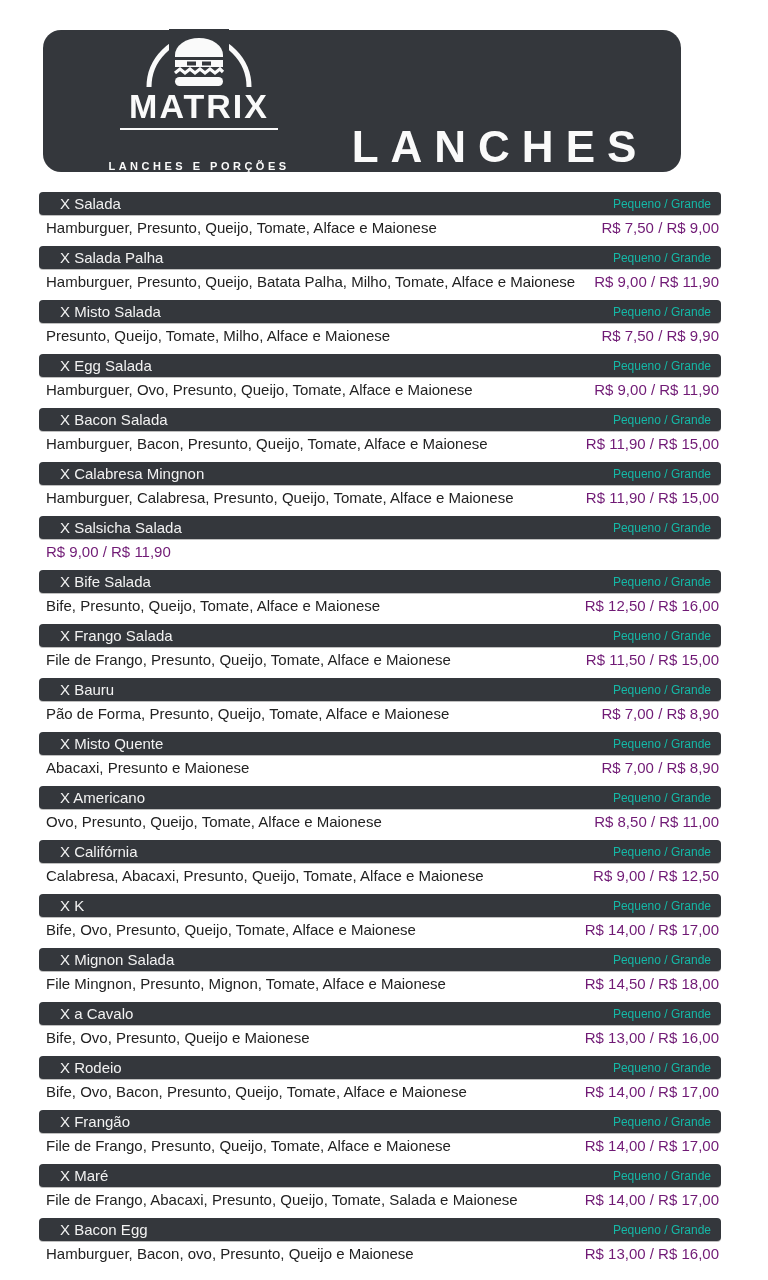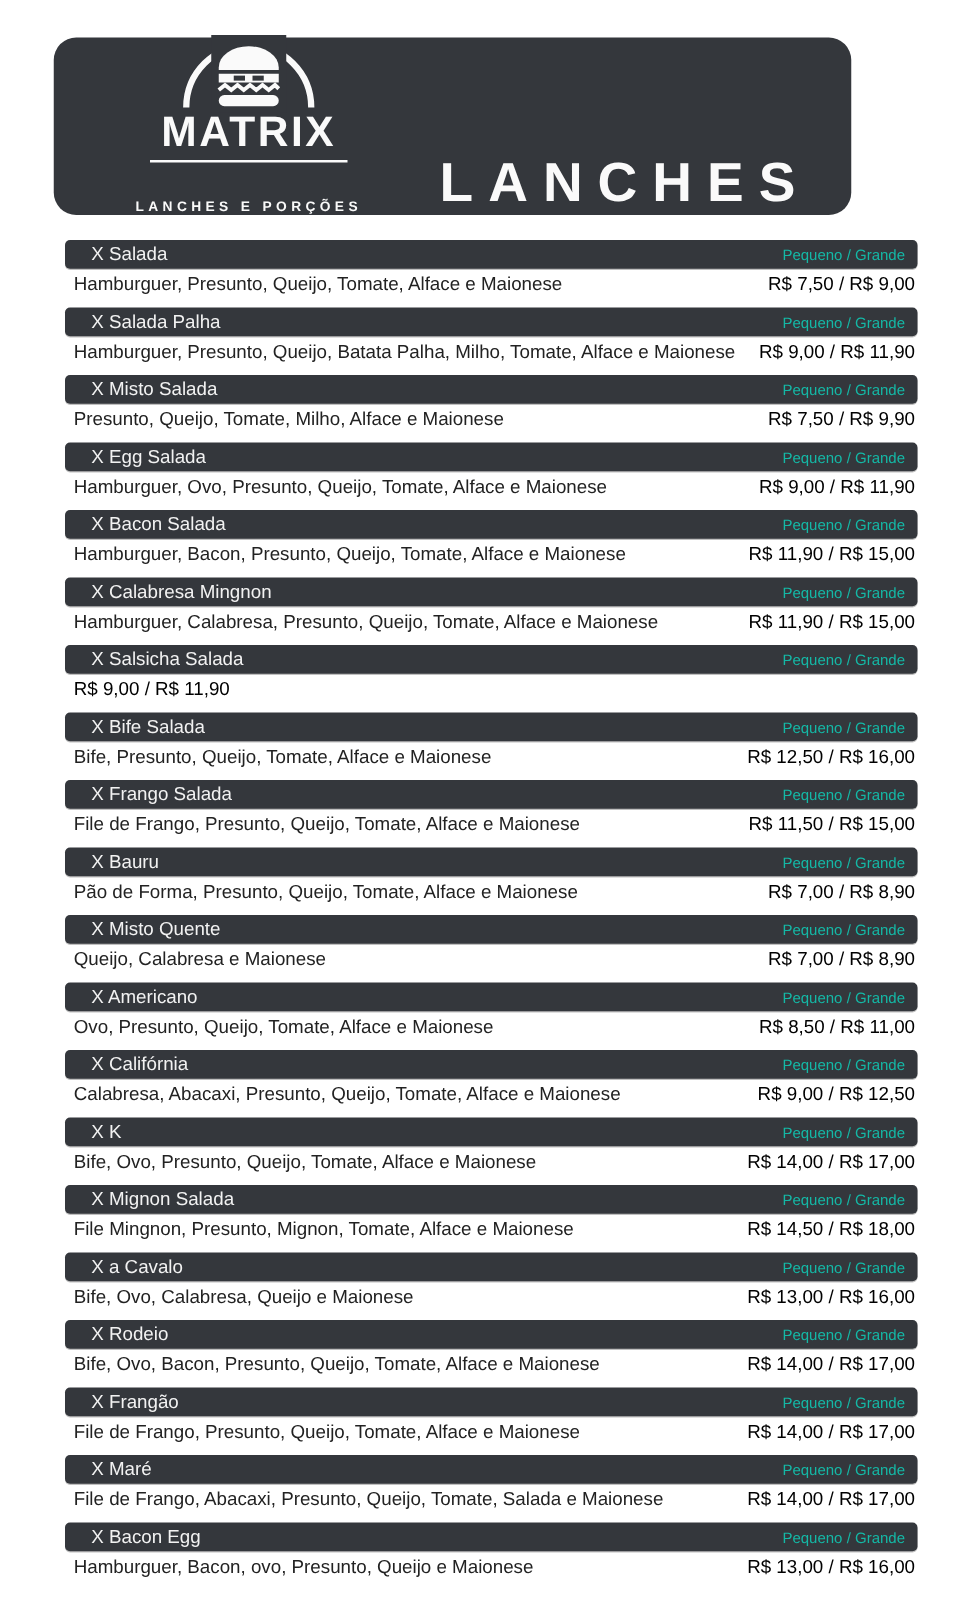--- a/index.html
+++ b/index.html
@@ -61,21 +61,21 @@
     margin-top: -14px;
   }
   .page-title {
     color: #fafafa;
     font-size: 44px;
     font-weight: 600;
     letter-spacing: 12px;
   }
   .menu-list {
     position: absolute;
-    left: 52px;
+    left: 39px;
     top: 192px;
     width: 682px;
     display: flex;
     flex-direction: column;
   }
   .menu-item { margin-bottom: 8px; }
   .item-bar {
     background: #34373c;
     border-radius: 4px;
     height: 23px;
@@ -100,21 +100,21 @@
     padding: 3px 2px 1px 7px;
     font-size: 15px;
     line-height: 19px;
   }
   .item-description {
     color: #222222;
     flex: 1;
     padding-right: 0;
   }
   .item-price {
-    color: #000000;
+    color: #701a75;
     white-space: nowrap;
     text-align: right;
   }
 </style>
 </head>
 <body>
 
 <div class="page">
 
   <div class="header-card">
@@ -249,21 +249,21 @@
       <span class="item-price">R$ 7,00 / R$ 8,90</span>
     </div>
   </div>
 
   <div class="menu-item">
     <div class="item-bar">
       <span class="item-name">X Misto Quente</span>
       <span class="size-header">Pequeno / Grande</span>
     </div>
     <div class="desc-row">
-      <span class="item-description">Queijo, Calabresa e Maionese</span>
+      <span class="item-description">Abacaxi, Presunto e Maionese</span>
       <span class="item-price">R$ 7,00 / R$ 8,90</span>
     </div>
   </div>
 
   <div class="menu-item">
     <div class="item-bar">
       <span class="item-name">X Americano</span>
       <span class="size-header">Pequeno / Grande</span>
     </div>
     <div class="desc-row">
@@ -304,21 +304,21 @@
       <span class="item-price">R$ 14,50 / R$ 18,00</span>
     </div>
   </div>
 
   <div class="menu-item">
     <div class="item-bar">
       <span class="item-name">X a Cavalo</span>
       <span class="size-header">Pequeno / Grande</span>
     </div>
     <div class="desc-row">
-      <span class="item-description">Bife, Ovo, Calabresa, Queijo e Maionese</span>
+      <span class="item-description">Bife, Ovo, Presunto, Queijo e Maionese</span>
       <span class="item-price">R$ 13,00 / R$ 16,00</span>
     </div>
   </div>
 
   <div class="menu-item">
     <div class="item-bar">
       <span class="item-name">X Rodeio</span>
       <span class="size-header">Pequeno / Grande</span>
     </div>
     <div class="desc-row">

